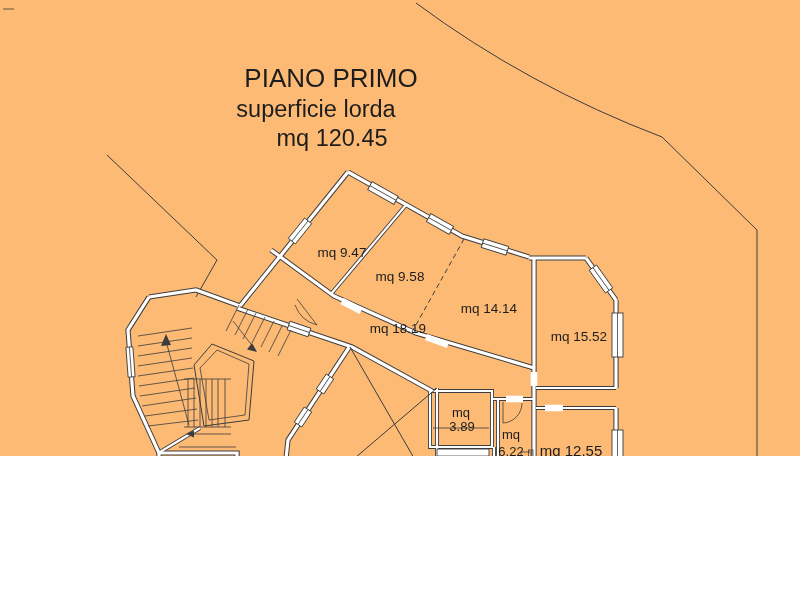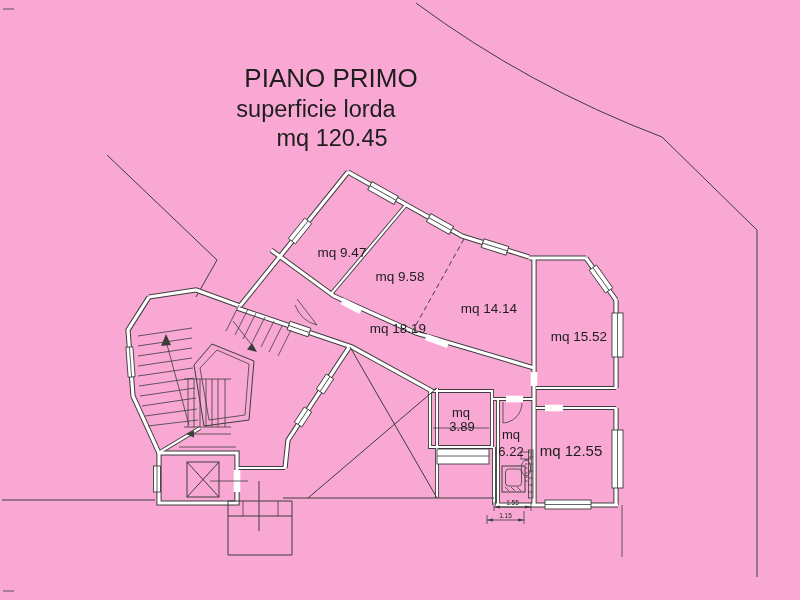--- a/index.html
+++ b/index.html
@@ -1,16 +1,16 @@
 <!DOCTYPE html>
 <html><head>
 <meta charset="utf-8">
 <style>
   html,body{margin:0;padding:0;background:#ffffff;}
-  .canvas{position:relative;width:800px;height:600px;background:#f9a8d4;overflow:hidden;}
+  .canvas{position:relative;width:800px;height:456px;background:#fdba74;overflow:hidden;}
   svg{display:block;}
   
   .wall5{stroke:#3c3c3c;stroke-width:5.2;fill:none;stroke-linecap:butt;stroke-linejoin:miter;}
   .wall5f{stroke:#ffffff;stroke-width:3.2;fill:none;stroke-linecap:butt;stroke-linejoin:miter;}
   .wall4{stroke:#3c3c3c;stroke-width:4;fill:none;stroke-linejoin:miter;}
   .wall4f{stroke:#ffffff;stroke-width:2.2;fill:none;stroke-linejoin:miter;}
   .cut{stroke:#ffffff;stroke-width:6.6;fill:none;stroke-linecap:butt;}
   .wl{stroke:#3c3c3c;stroke-width:1;fill:none;}
   .wlt{stroke:#3c3c3c;stroke-width:.8;fill:none;}
   .dash{stroke:#3c3c3c;stroke-width:1;fill:none;stroke-dasharray:5 3.5;}

